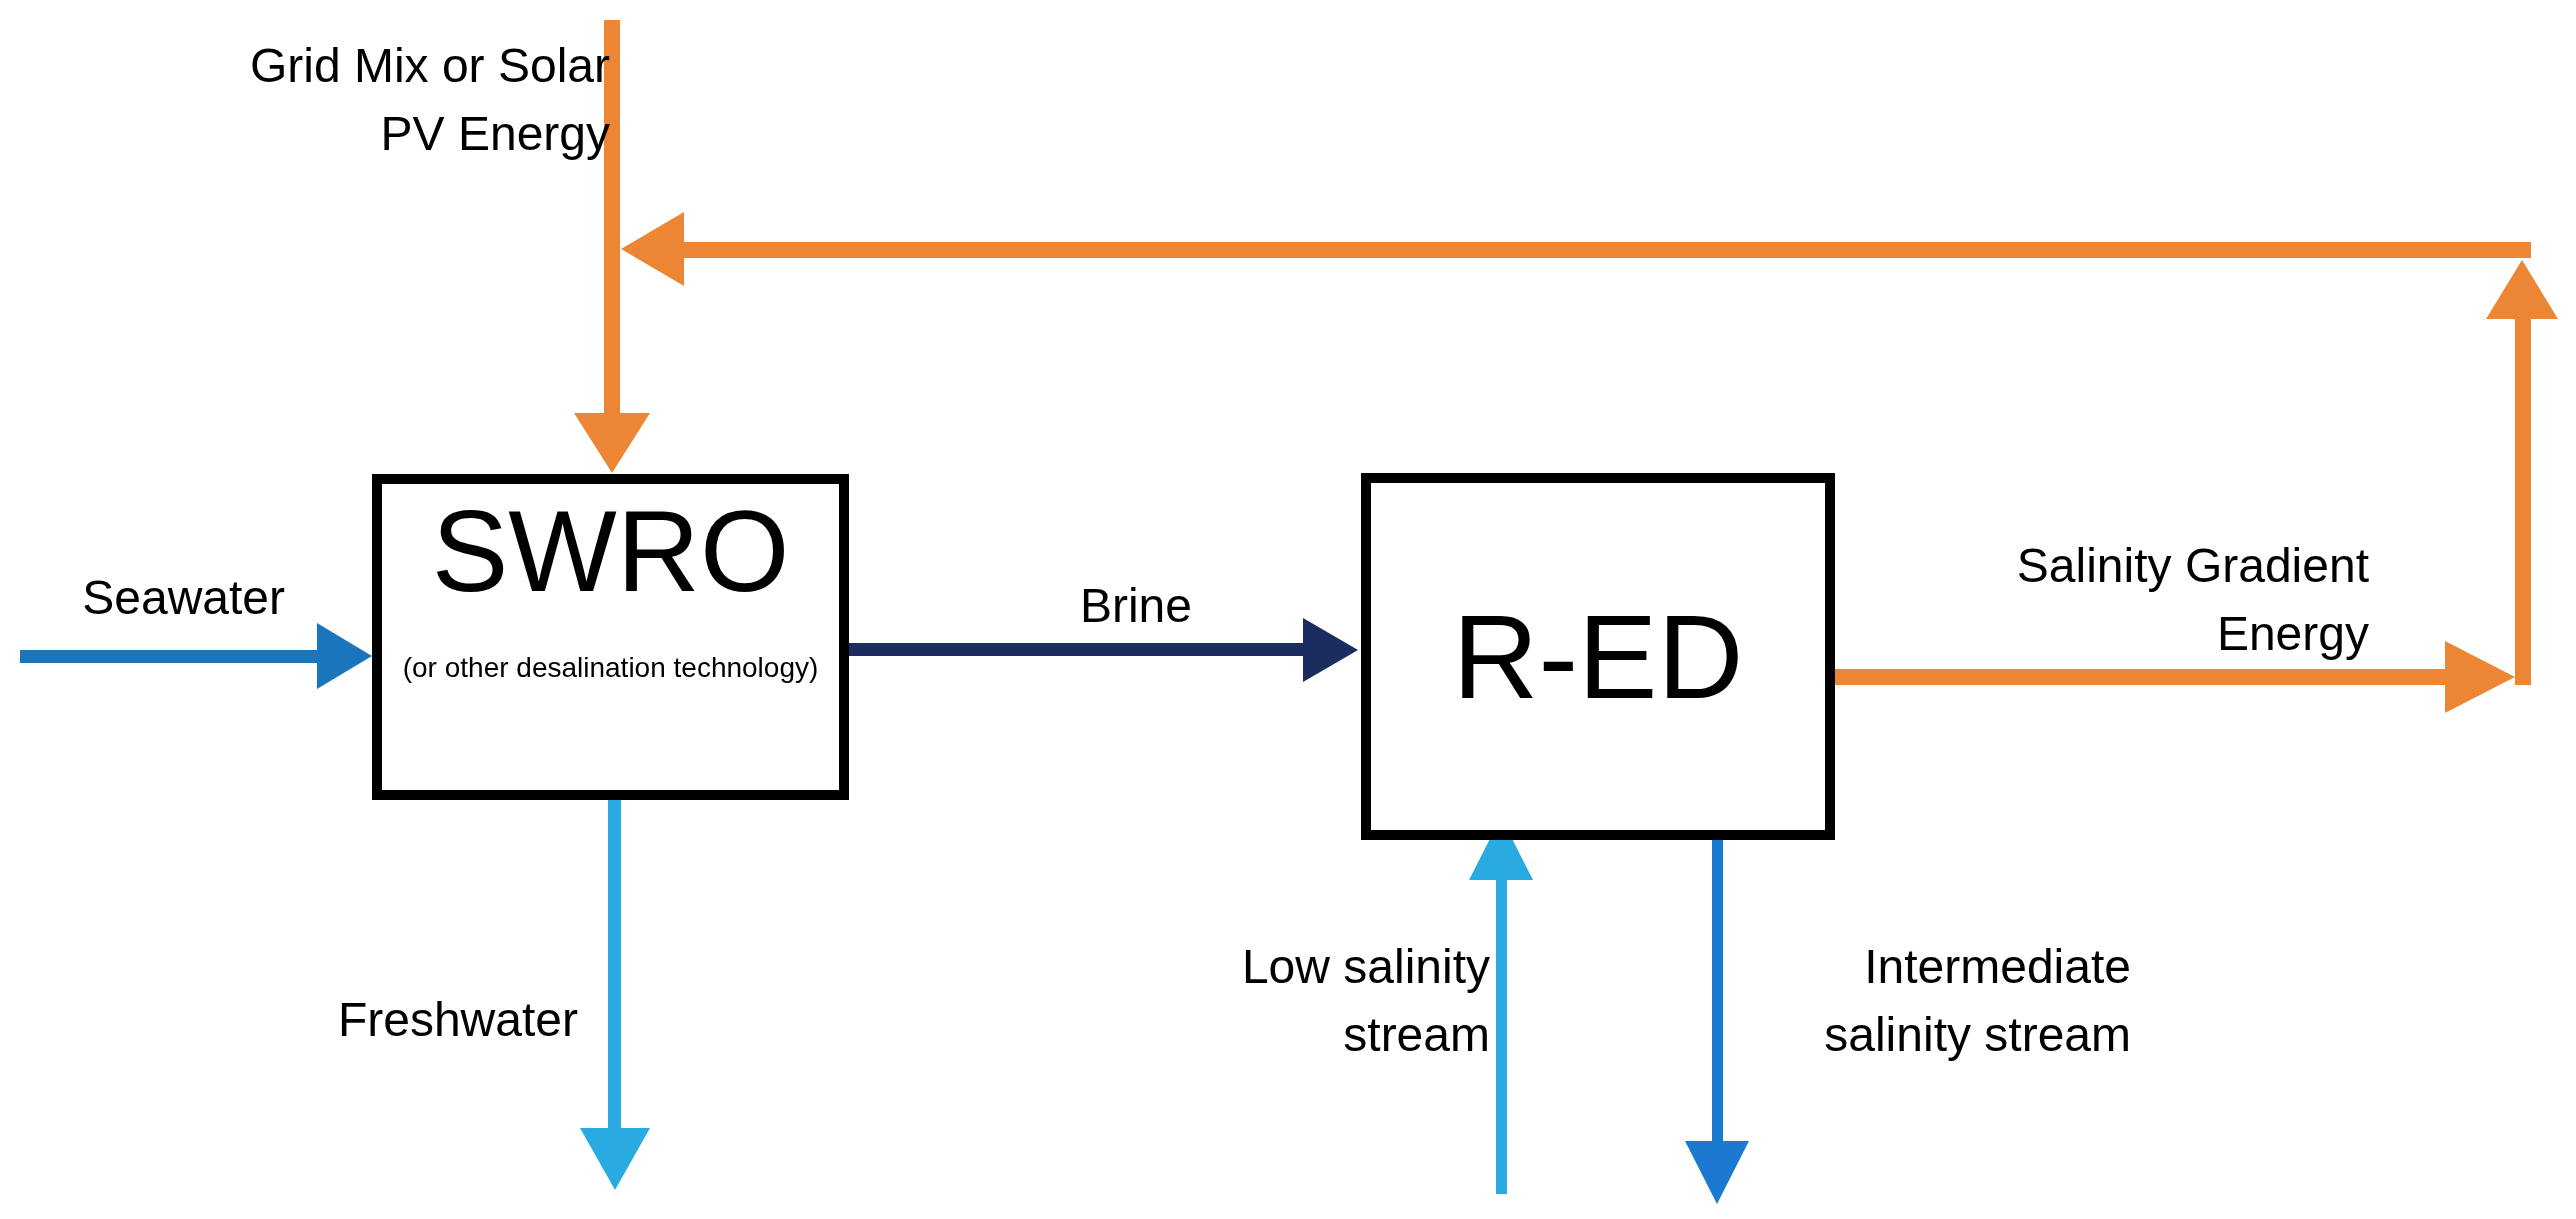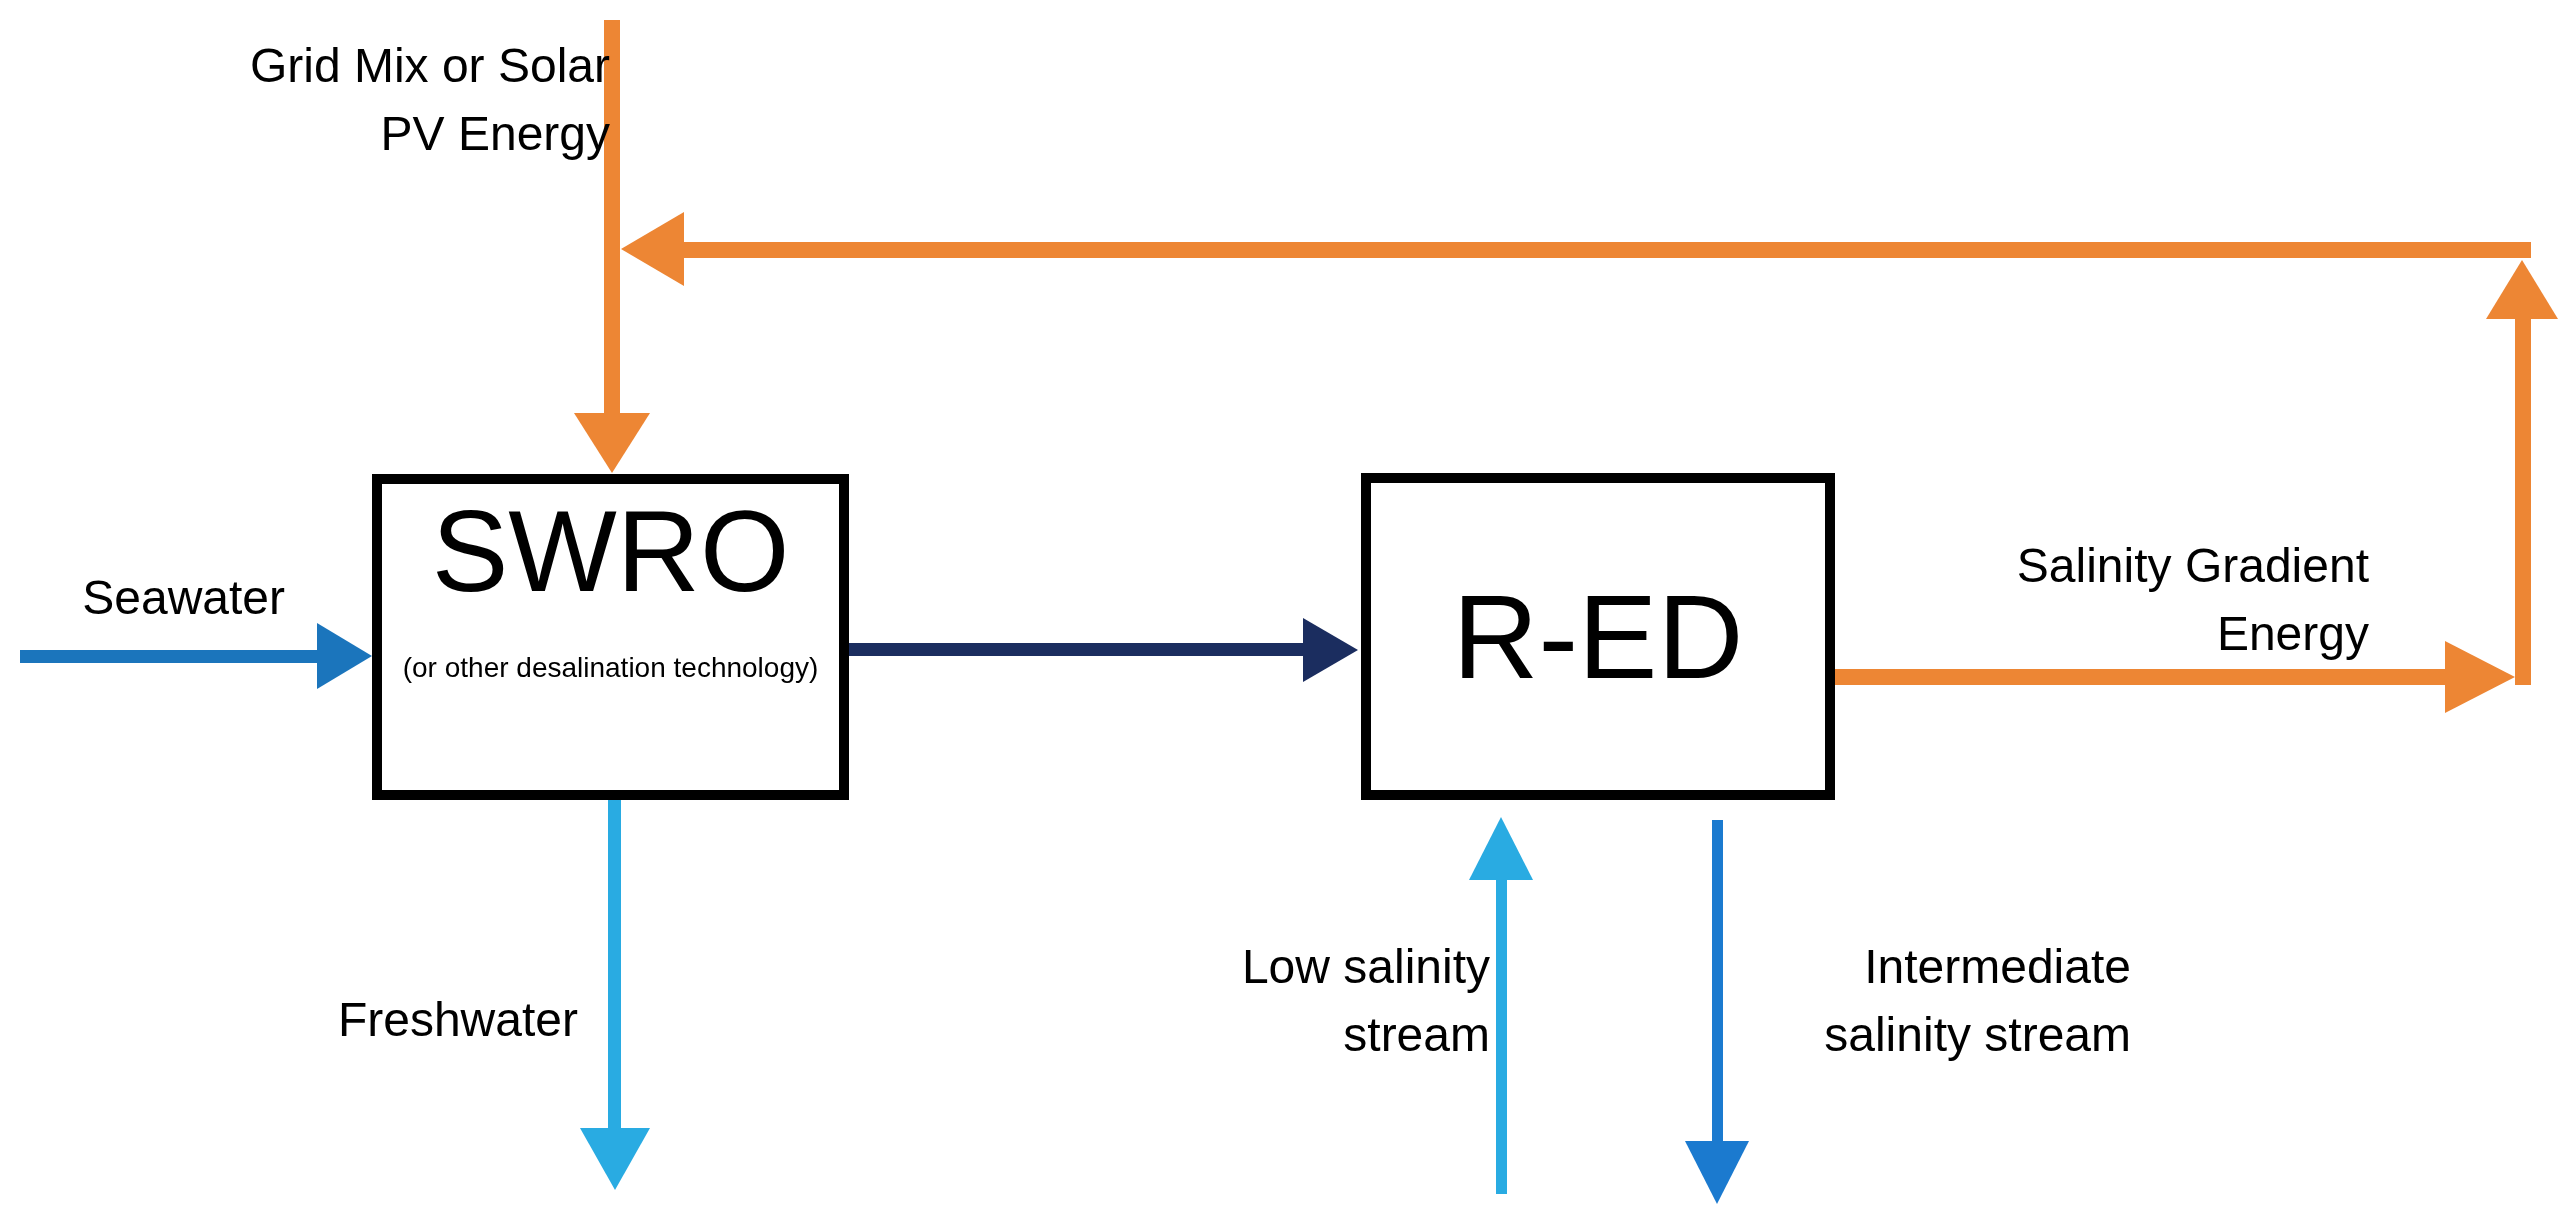--- a/index.html
+++ b/index.html
@@ -12,21 +12,21 @@
     position:relative;width:2576px;height:1220px;background:var(--bg);
     font-family:"Liberation Sans", sans-serif;color:var(--ink);overflow:hidden;
   }
   .label{position:absolute;font-size:48px;line-height:1.42;text-align:right;color:var(--ink)}
   .label span{display:block}
 
   
   .pbox{position:absolute;background:var(--bg);border:10.3px solid var(--ink);
         display:flex;flex-direction:column;align-items:center}
   #swro-box{left:372px;top:474px;width:477px;height:326px;padding-top:9.5px}
-  #red-box{left:1361px;top:473px;width:474px;height:327px;justify-content:center}
+  #red-box{left:1361px;top:473px;width:474px;height:367px;justify-content:center}
   .pbox-title{font-size:115px;line-height:1;white-space:nowrap}
   #red-box .pbox-title{font-size:119px}
   .pbox-subtitle{margin-top:41px;font-size:28px;line-height:1.3;text-align:center}
 
   
   .shaft{position:absolute}
   .tri{position:absolute;width:0;height:0}
 
   
   #grid-energy-vline{left:604px;top:20px;width:16px;height:394px;background:var(--energy)}
@@ -133,20 +133,21 @@
     <div class="pbox-title">R-ED</div>
   </div>
 
   <div class="label" id="grid-energy-label">
     <span>Grid Mix or Solar</span>
     <span>PV Energy</span>
   </div>
 
   <div class="label" id="seawater-label">Seawater</div>
 
+  <div class="label" id="brine-label">Brine</div>
 
   <div class="label" id="salinity-gradient-label">
     <span>Salinity Gradient</span>
     <span>Energy</span>
   </div>
 
   <div class="label" id="freshwater-label">Freshwater</div>
 
   <div class="label" id="low-salinity-label">
     <span>Low salinity</span>

